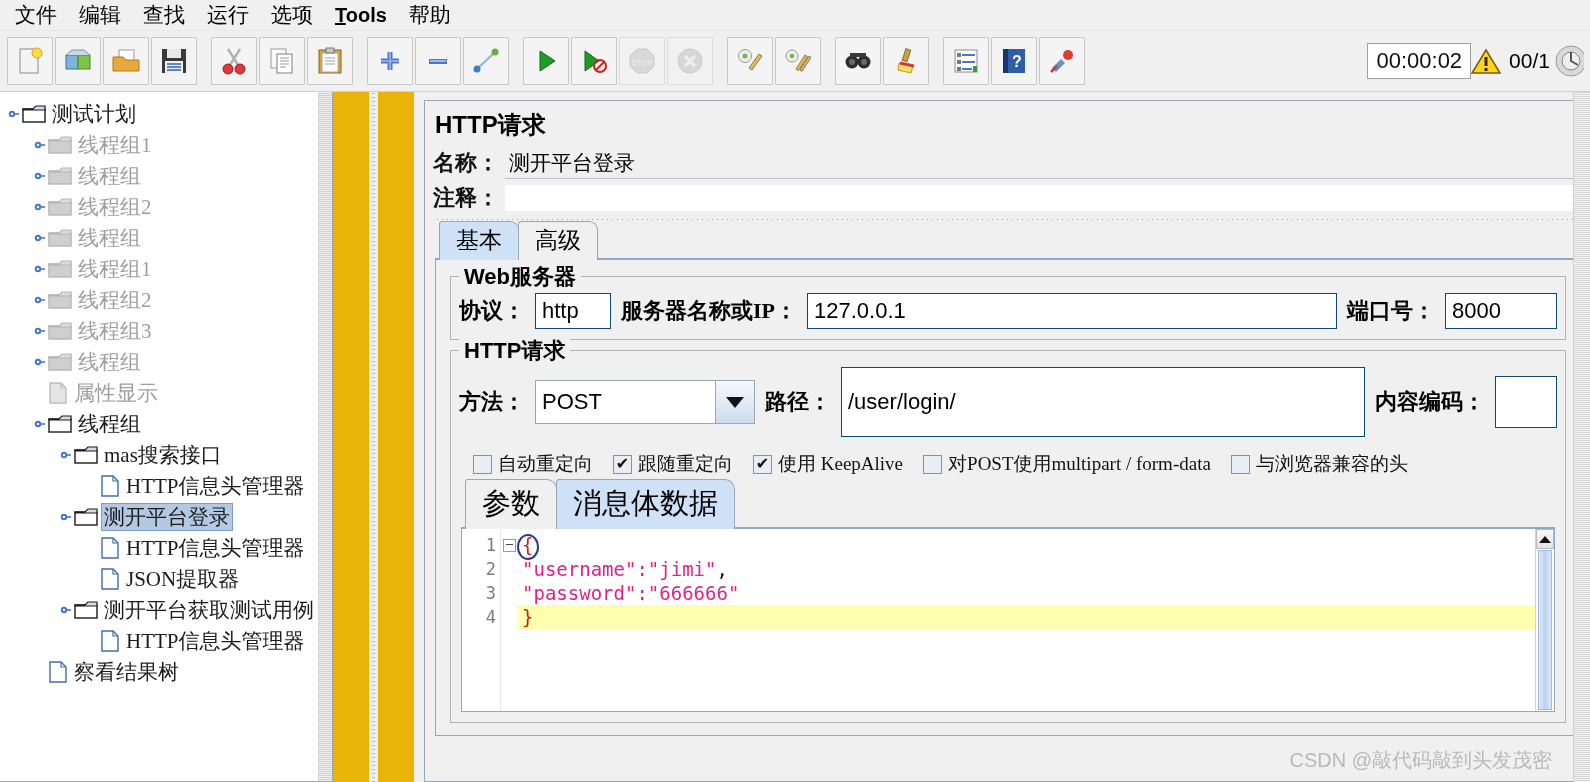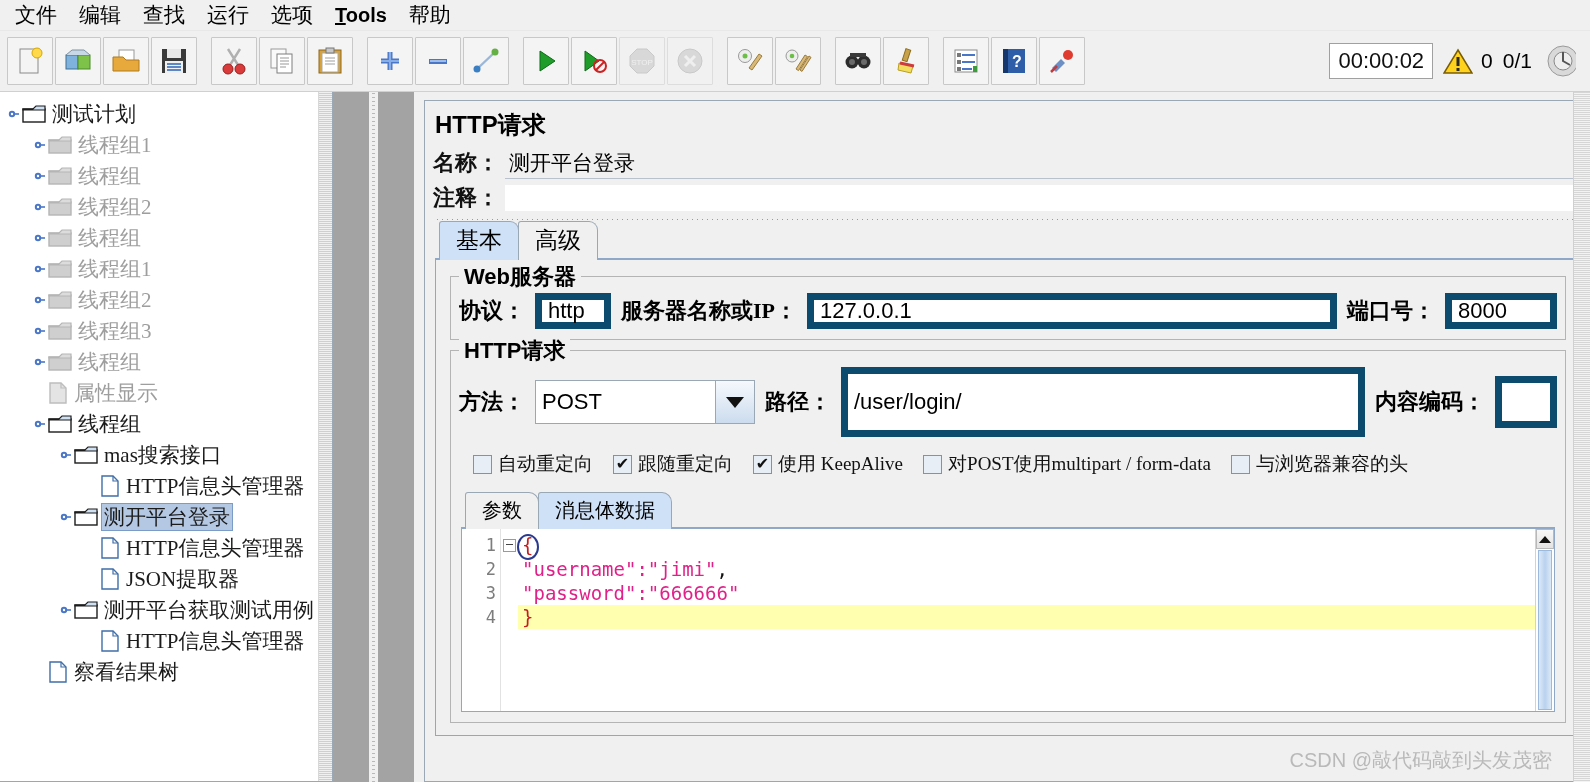--- a/index.html
+++ b/index.html
@@ -30,31 +30,31 @@
   }
   .tb-group{display:flex;align-items:center;padding:0 6px;}
   .tbtn{
     width:46px;height:48px;margin:0 1px;border:1px solid #c8c8c8;background:#f4f4f4;
     display:flex;align-items:center;justify-content:center;box-sizing:border-box;
     border-radius:1px;
   }
   .tbtn.disabled{opacity:.45;}
   .tbtn svg{display:block;}
 
-  .tb-right{position:absolute;right:12px;top:0;height:60px;display:flex;align-items:center;gap:10px;padding-right:2px;}
+  .tb-right{position:absolute;right:4px;top:0;height:60px;display:flex;align-items:center;padding-right:2px;}
   .timerbox{
     border:1px solid #a0a0a0;background:#fff;padding:2px 8px;font-size:22px;
     font-family:"Liberation Sans",sans-serif;letter-spacing:0px;color:#101010;
     height:30px;display:flex;align-items:center;
   }
   .warn-wrap{display:flex;align-items:center;gap:8px;font-size:21px;}
   .counts{font-size:21px;font-family:"Liberation Sans",sans-serif;}
 
   
-  .main{display:flex;height:690px;background:#a3a3a3;gap:36px;}
+  .main{display:flex;height:690px;background:#eab308;gap:36px;}
   .treepane{
     width:332px;background:#fff;border:1px solid #9aa7b5;border-top:none;border-left:none;
     position:relative;overflow:hidden;
   }
   .treescroll-v{
     position:absolute;right:0;top:0;width:13px;height:100%;
     background:repeating-linear-gradient(0deg,#f0f0f0 0 1px,#cfcfcf 1px 2px);
     border-left:1px solid #d8d8d8;
   }
   .splitter{
@@ -128,21 +128,21 @@
   .group{border:1px solid #b4b4b4;margin:10px 6px 4px 6px;padding:4px 8px 10px 8px;position:relative;}
   .group > .glegend{
     position:absolute;top:-15px;left:8px;background:#f0f0f0;padding:0 5px;
     font-size:22px;font-weight:bold;font-family:"Liberation Sans",sans-serif;
   }
   .grow{display:flex;align-items:center;gap:10px;margin-top:12px;}
   .glabel{
     font-family:"Liberation Serif","DejaVu Serif",serif;font-size:22px;font-weight:bold;white-space:nowrap;
   }
   .ginput{
-    border:7px solid #0c4a6e;background:#fff;height:36px;box-sizing:border-box;
+    border:1px solid #0c4a6e;background:#fff;height:36px;box-sizing:border-box;
     font-size:22px;padding:0 6px;display:flex;align-items:center;
     font-family:"Liberation Sans",sans-serif;
   }
   .ginput.grow1{flex:1;}
   .combo{
     border:1px solid #9aa7b5;background:#fff;height:44px;width:220px;box-sizing:border-box;
     display:flex;align-items:center;justify-content:space-between;font-size:22px;padding-left:6px;
     font-family:"Liberation Sans",sans-serif;
   }
   .combo .arrowbox{
@@ -160,21 +160,21 @@
   }
   .cbox .tick{font-size:16px;line-height:16px;color:#111;font-weight:bold;}
   .chk .ctext{
     font-family:"Liberation Serif","DejaVu Serif",serif;font-size:19px;color:#111;
   }
 
   
   .bodytabs{display:flex;align-items:flex-end;padding-left:6px;height:40px;position:relative;margin-top:12px;}
   .bodytabs:after{content:"";position:absolute;left:2px;right:2px;bottom:0;height:2px;background:#8fa8c8;}
   .btab{
-    font-family:"Liberation Serif","DejaVu Serif",serif;font-size:20px;
+    font-family:"Liberation Serif","DejaVu Serif",serif;font-size:29px;
     padding:4px 16px 5px 16px;border:1px solid #9aa7b5;border-bottom:none;background:#f0f0f0;
     position:relative;z-index:2;margin-right:-1px;
     border-top-left-radius:3px;border-top-right-radius:10px;
   }
   .btab.active{background:#cfe1f7;}
   .editor{
     margin:0 2px;border:1px solid #8fa8c8;border-top:none;background:#fff;
     height:182px;display:flex;position:relative;overflow:hidden;
   }
   .gutter{

